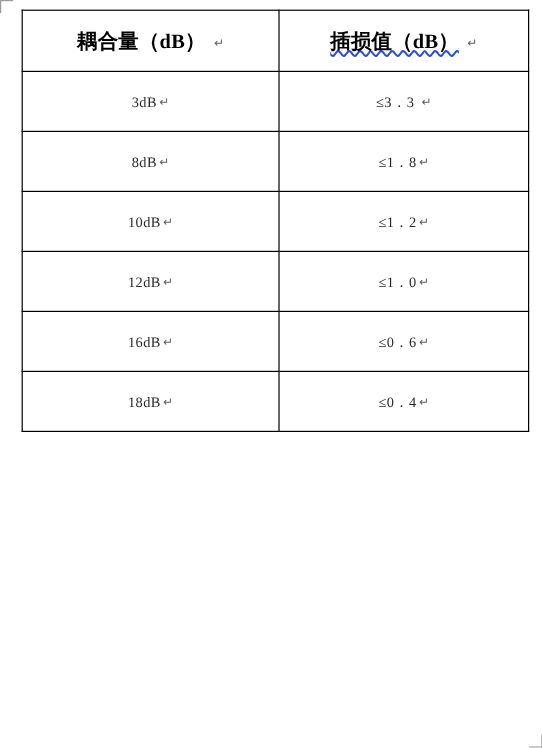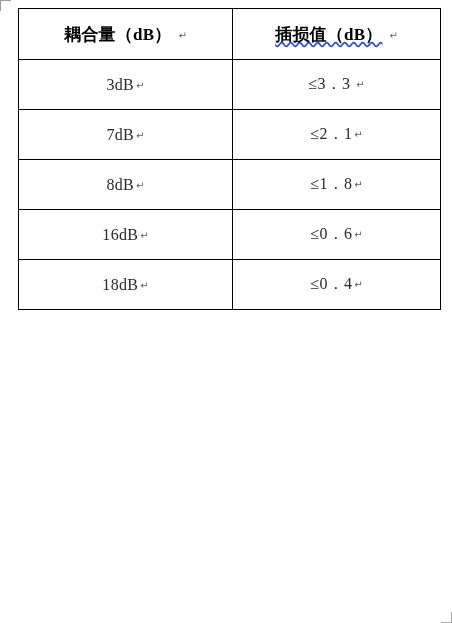--- a/index.html
+++ b/index.html
@@ -63,21 +63,21 @@
     letter-spacing: 0.2px;
     color: #000000;
   }
   .hdr-text.squiggle {
     text-decoration: underline wavy #2b4fd8;
     text-decoration-skip-ink: none;
     text-underline-offset: 2px;
   }
 
   .cell-text {
-    font-size: 16px;
+    font-size: 12px;
     color: #2a2a2a;
     letter-spacing: 0.3px;
   }
 
   
   .ret {
     display: inline-block;
     font-family: "DejaVu Sans", sans-serif;
     font-size: 10px;
     color: #606060;
@@ -111,26 +111,30 @@
       </td>
       <td>
         <span class="hdr-text squiggle">插损值（dB）</span><span class="ret wide">↵</span>
       </td>
     </tr>
   <tr>
         <td><span class="cell-text">3dB</span><span class="ret">↵</span></td>
         <td><span class="cell-text">≤3．3</span><span class="ret gap">↵</span></td>
       </tr>
       <tr>
-        <td><span class="cell-text">7dB</span><span class="ret">↵</span></td>
-        <td><span class="cell-text">≤2．1</span><span class="ret">↵</span></td>
+        <td><span class="cell-text">8dB</span><span class="ret">↵</span></td>
+        <td><span class="cell-text">≤1．8</span><span class="ret">↵</span></td>
       </tr>
       <tr>
-        <td><span class="cell-text">8dB</span><span class="ret">↵</span></td>
-        <td><span class="cell-text">≤1．8</span><span class="ret">↵</span></td>
+        <td><span class="cell-text">10dB</span><span class="ret">↵</span></td>
+        <td><span class="cell-text">≤1．2</span><span class="ret">↵</span></td>
+      </tr>
+      <tr>
+        <td><span class="cell-text">12dB</span><span class="ret">↵</span></td>
+        <td><span class="cell-text">≤1．0</span><span class="ret">↵</span></td>
       </tr>
       <tr>
         <td><span class="cell-text">16dB</span><span class="ret">↵</span></td>
         <td><span class="cell-text">≤0．6</span><span class="ret">↵</span></td>
       </tr>
       <tr>
         <td><span class="cell-text">18dB</span><span class="ret">↵</span></td>
         <td><span class="cell-text">≤0．4</span><span class="ret">↵</span></td>
       </tr>
     </tbody>

